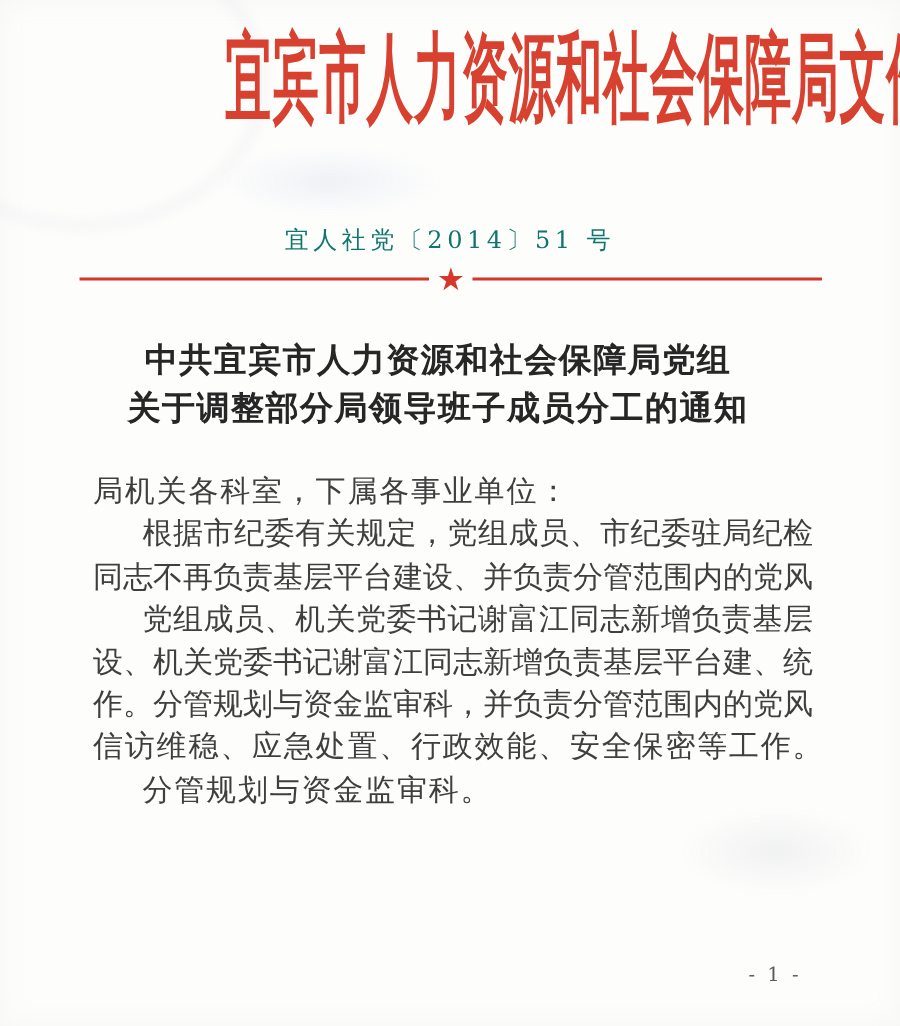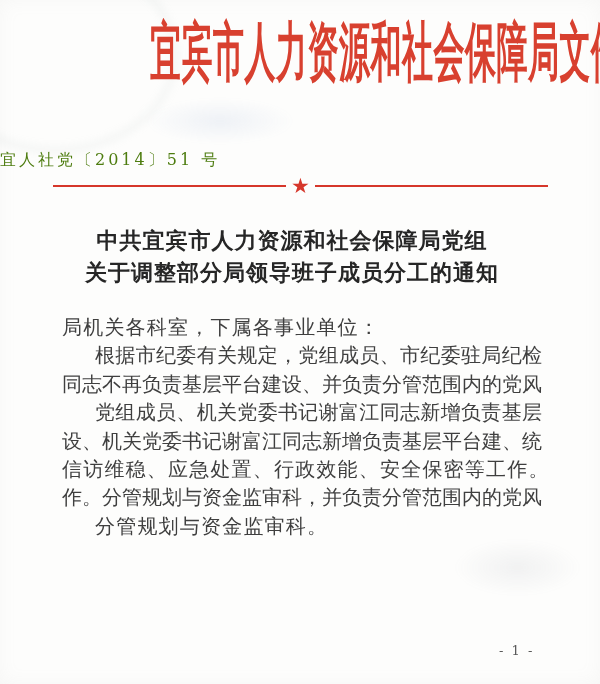--- a/index.html
+++ b/index.html
@@ -55,23 +55,24 @@
     transform-origin: 50% 50%;
     letter-spacing: 1px;
   }
 
   
   .doc-number {
     position: absolute;
     top: 150px;
     left: 0;
     width: 100%;
+    text-align: center;
     font-size: 16px;
     letter-spacing: 3px;
-    color: #4d7c0f;
+    color: #0f766e;
   }
 
   
   .divider {
     position: absolute;
     top: 177px;
     left: 53px;
     right: 52px;
     height: 18px;
     display: flex;
@@ -162,20 +163,20 @@
     <div>中共宜宾市人力资源和社会保障局党组</div>
     <div>关于调整部分局领导班子成员分工的通知</div>
   </div>
 
   <div class="body-block">
     <div class="line">局机关各科室，下属各事业单位：</div>
     <div class="line indent justify">根据市纪委有关规定，党组成员、市纪委驻局纪检组长白彦</div>
     <div class="line justify">同志不再负责基层平台建设、并负责分管范围内的党风廉政建设</div>
     <div class="line indent justify">党组成员、机关党委书记谢富江同志新增负责基层平台建</div>
     <div class="line justify">设、机关党委书记谢富江同志新增负责基层平台建、统计管理工</div>
+    <div class="line justify">作。分管规划与资金监审科，并负责分管范围内的党风廉政建设、</div>
     <div class="line">信访维稳、应急处置、行政效能、安全保密等工作。</div>
-    <div class="line justify">作。分管规划与资金监审科，并负责分管范围内的党风廉政建设、</div>
     <div class="line indent">分管规划与资金监审科。</div>
   </div>
 
   <div class="page-number">- 1 -</div>
 
 </div>
 
 </body></html>

